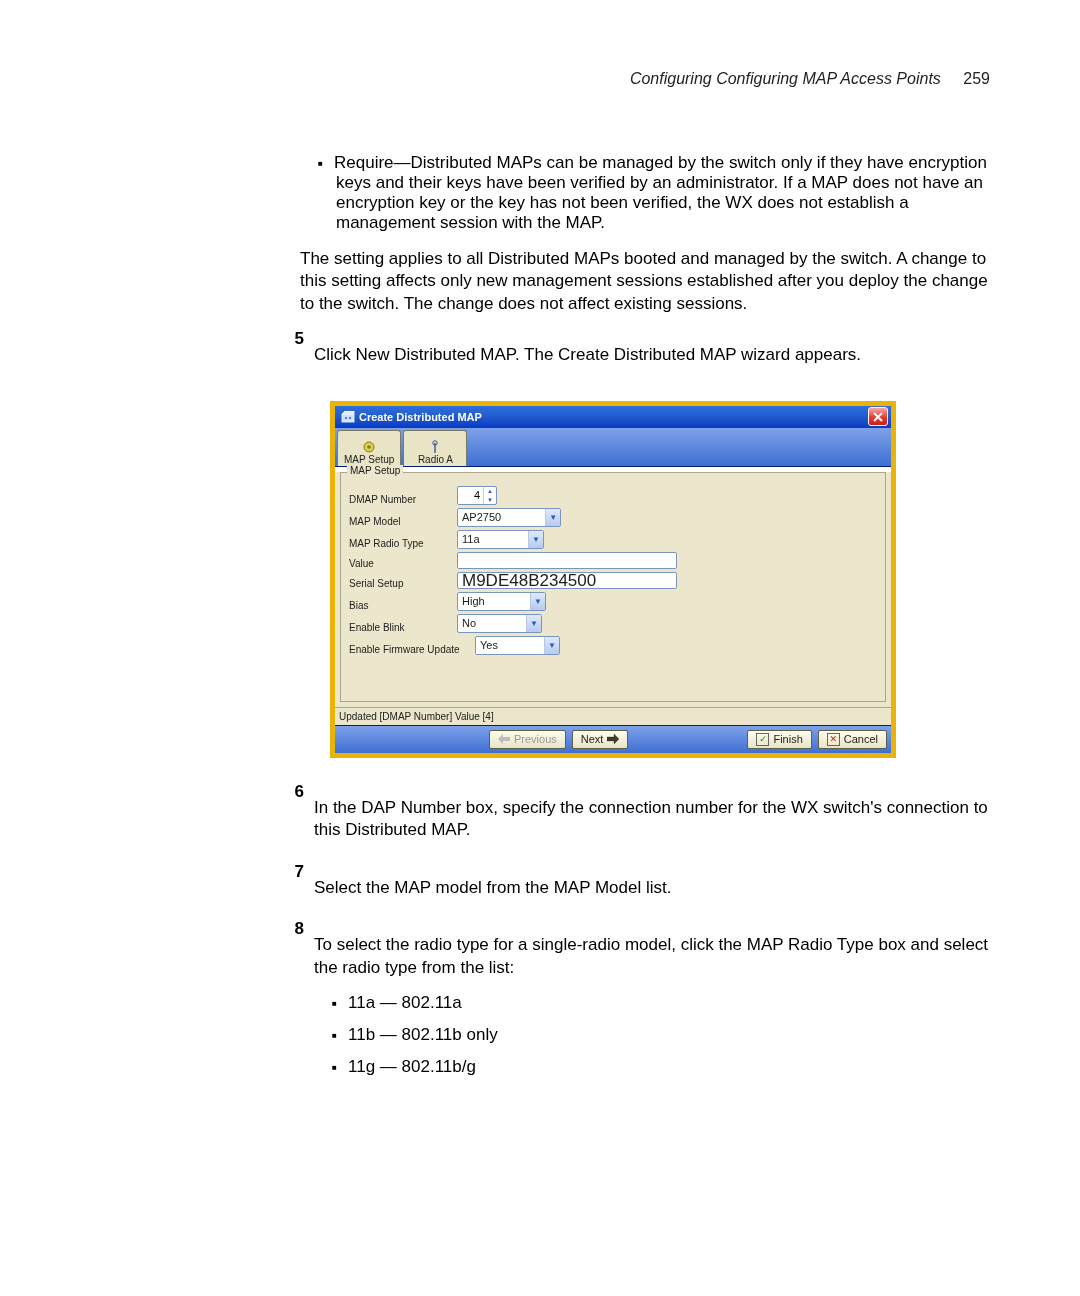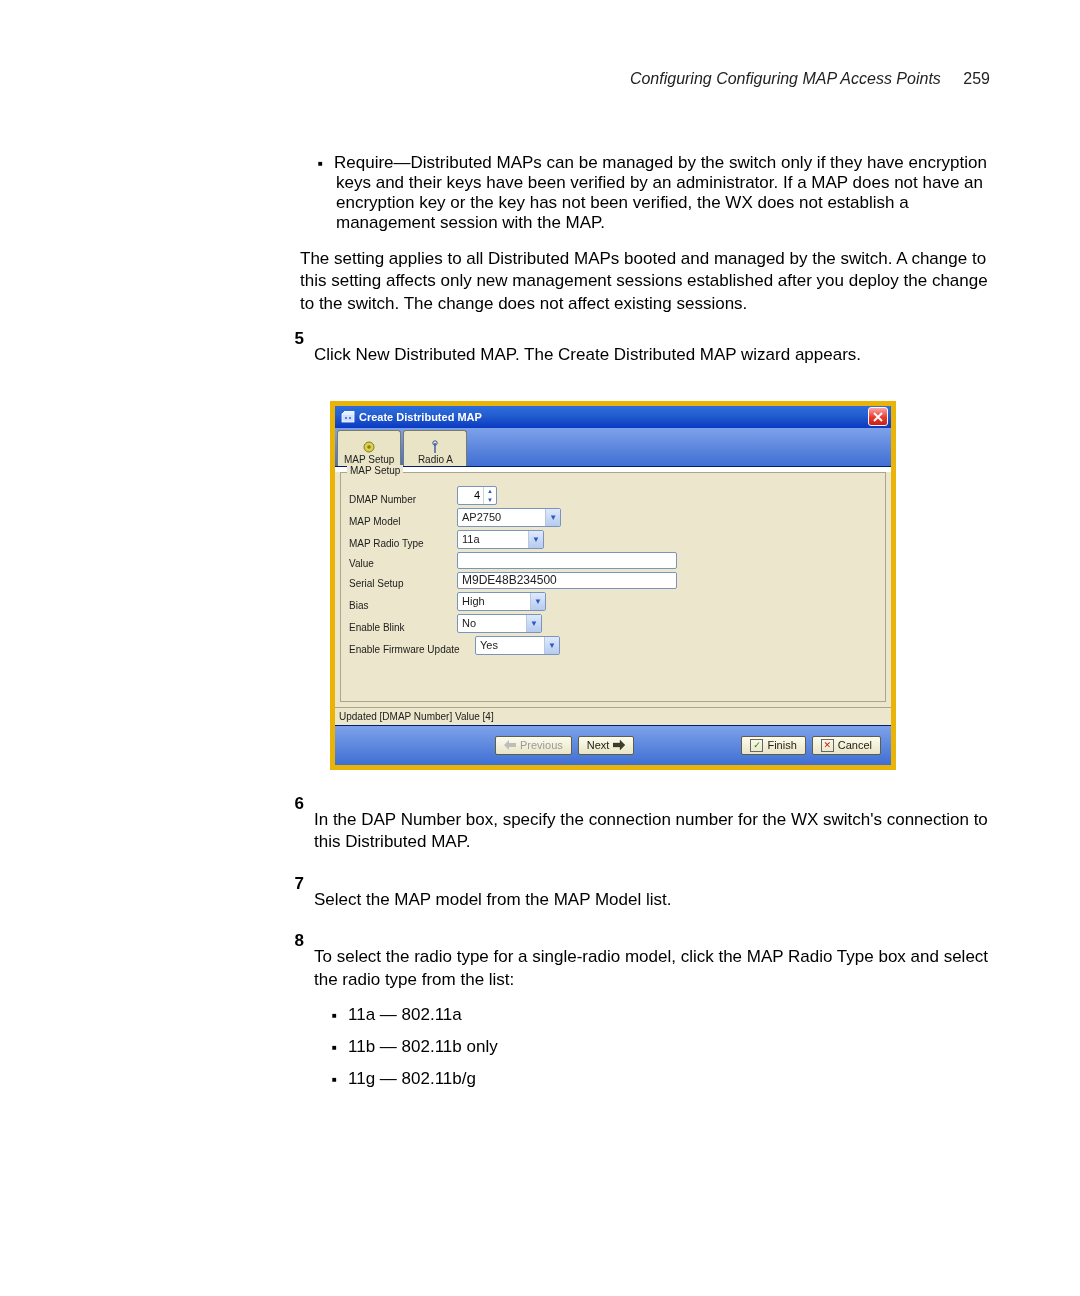--- a/index.html
+++ b/index.html
@@ -171,37 +171,37 @@
     border-left: 1px solid #b8c7e0;
     display:flex; align-items:center; justify-content:center;
     color: #2a5bc0; font-size: 8px;
   }
   .textbox {
     display: inline-block;
     border: 1px solid #7a95bd;
     background: #fff;
     height: 17px;
     width: 220px;
-    font-size: 12px;
+    font-size: 17px;
     padding: 0 4px;
     box-sizing: border-box;
     line-height: 15px;
     border-radius: 2px;
   }
 
   .status {
     border-top: 1px solid #aaa58b;
     padding: 3px 4px;
     font-size: 10px;
     background: #ece7cc;
   }
 
   .btnbar {
     background: linear-gradient(to bottom, #7ea2ea 0%, #3f6fd3 100%);
-    padding: 10px;
+    padding: 4px;
     display: flex;
     border-top: 1px solid #001e70;
   }
   .btnbar .spacer { flex: 1; }
   .wbtn {
     background: linear-gradient(to bottom, #fdfcee, #e9e4c6);
     border: 1px solid #5e5e49;
     font-size: 11px;
     padding: 2px 8px;
     margin-left: 6px;

